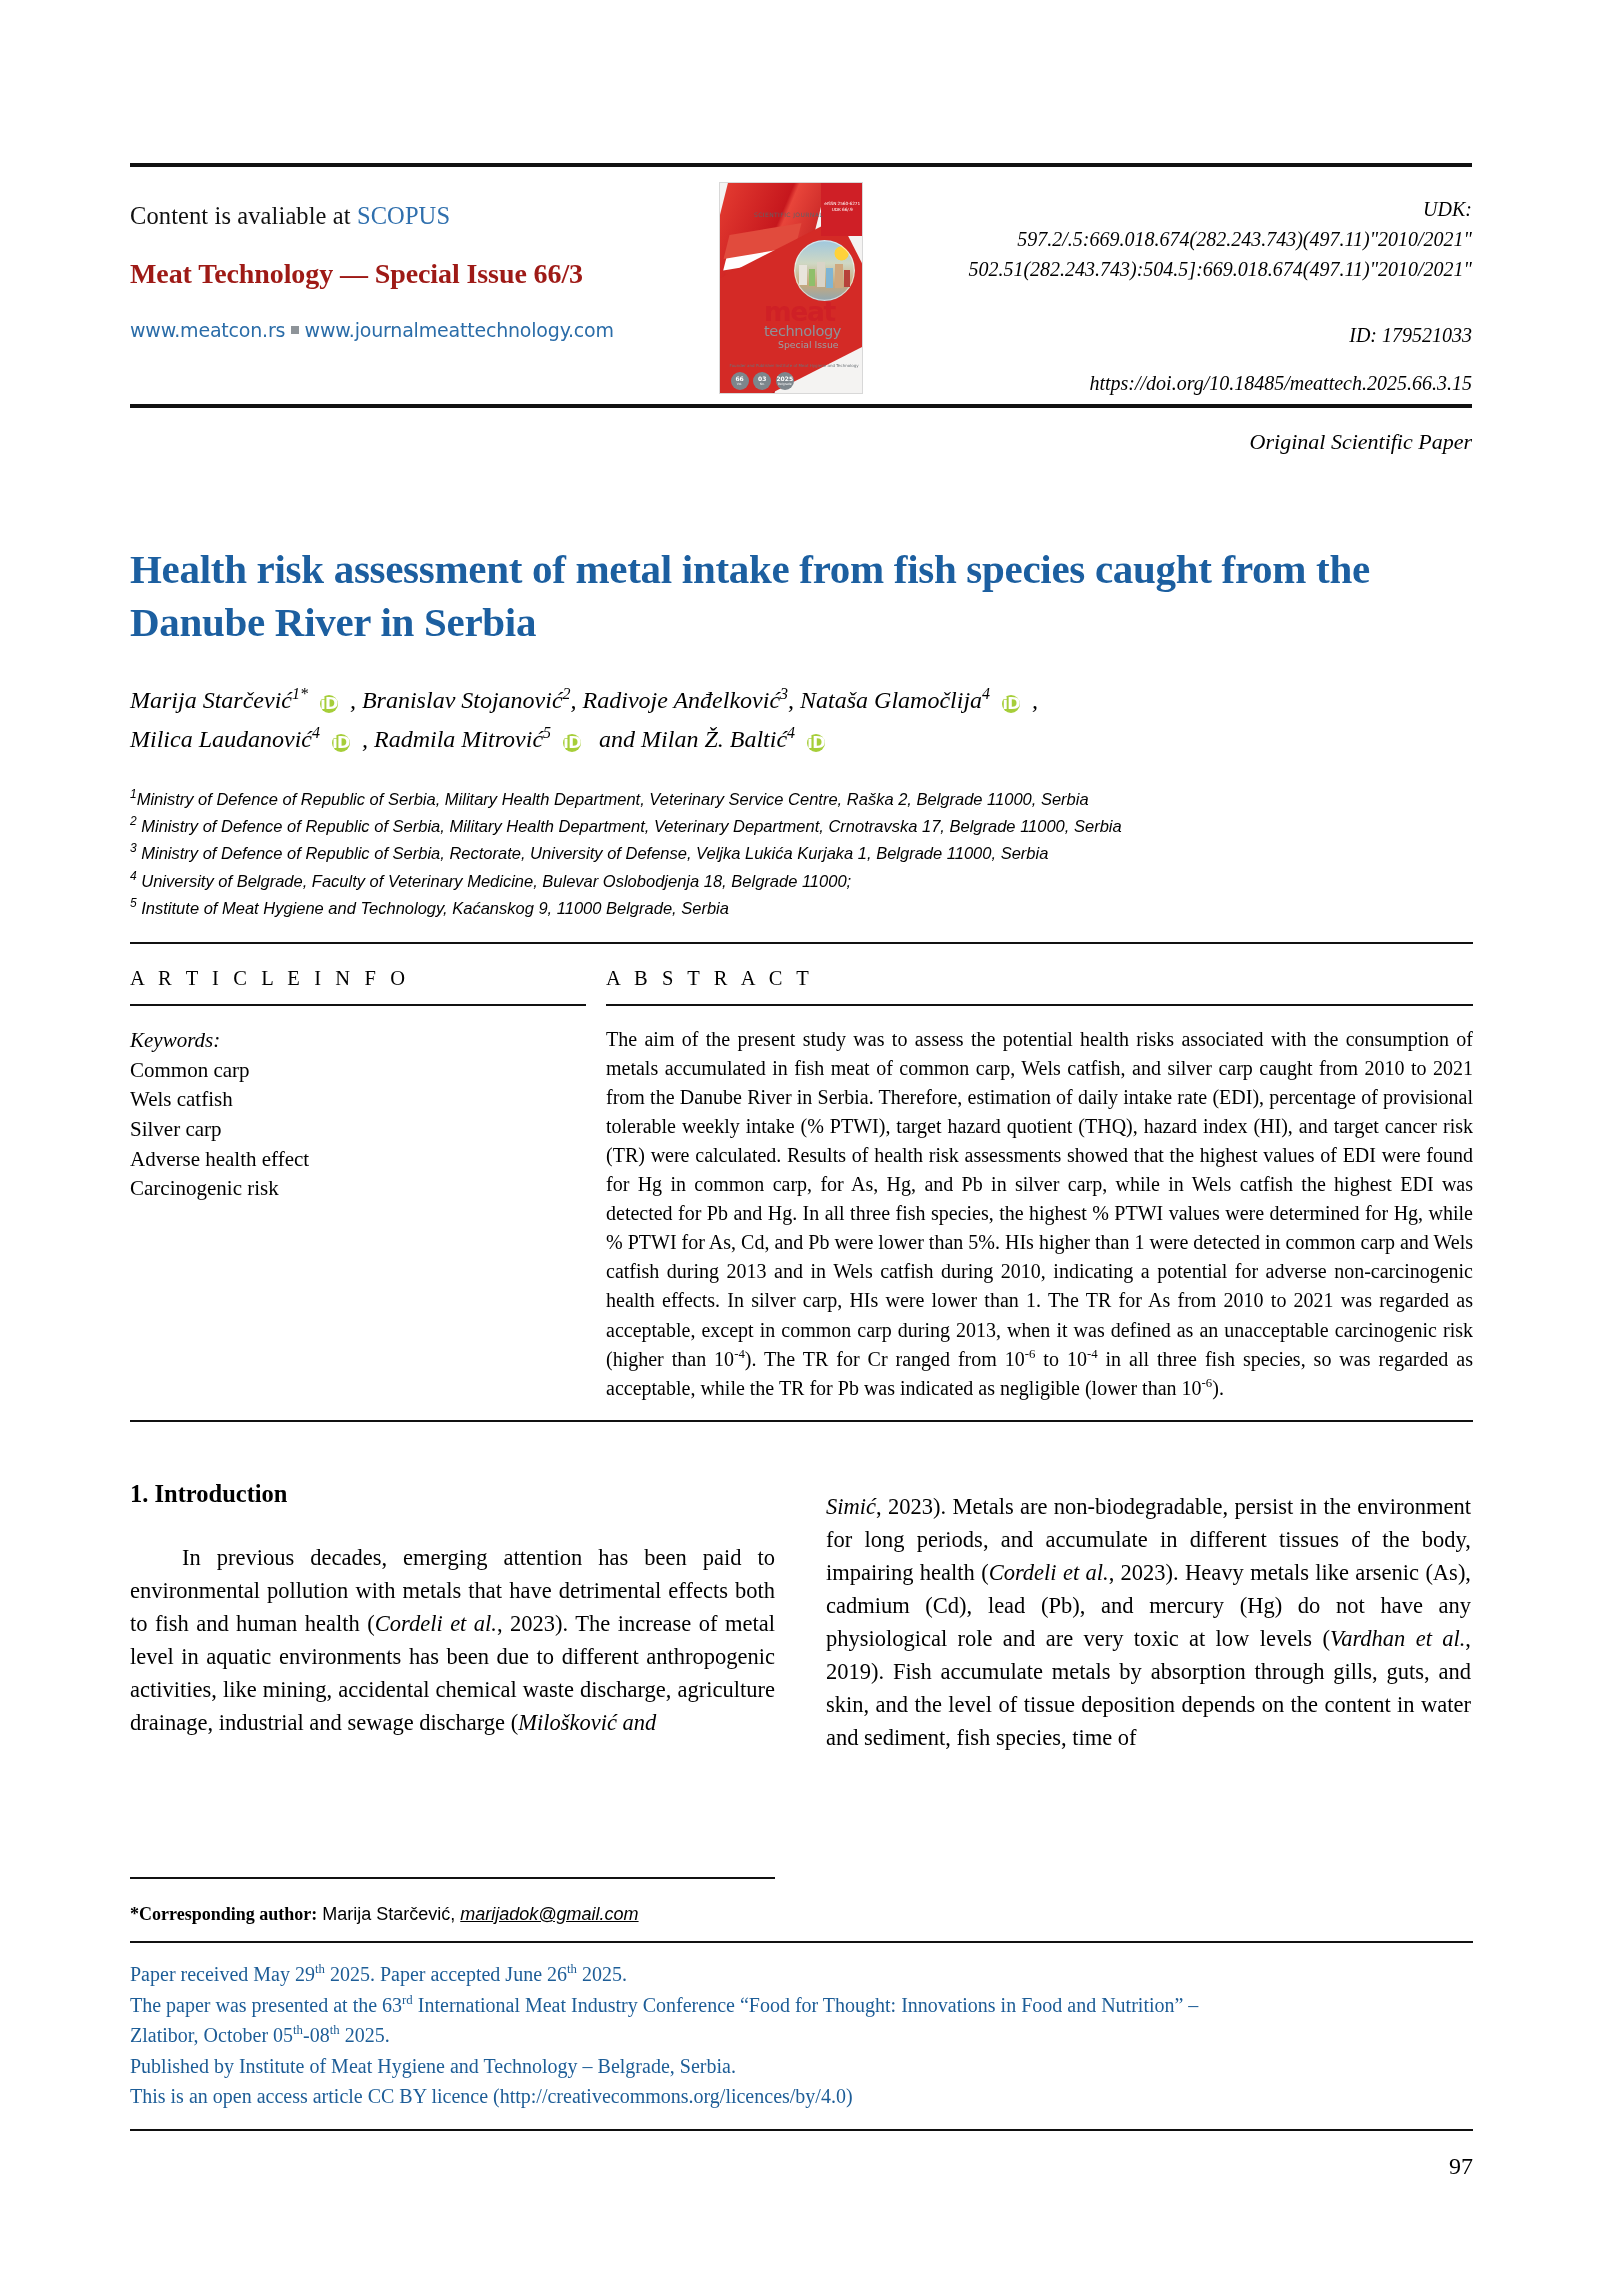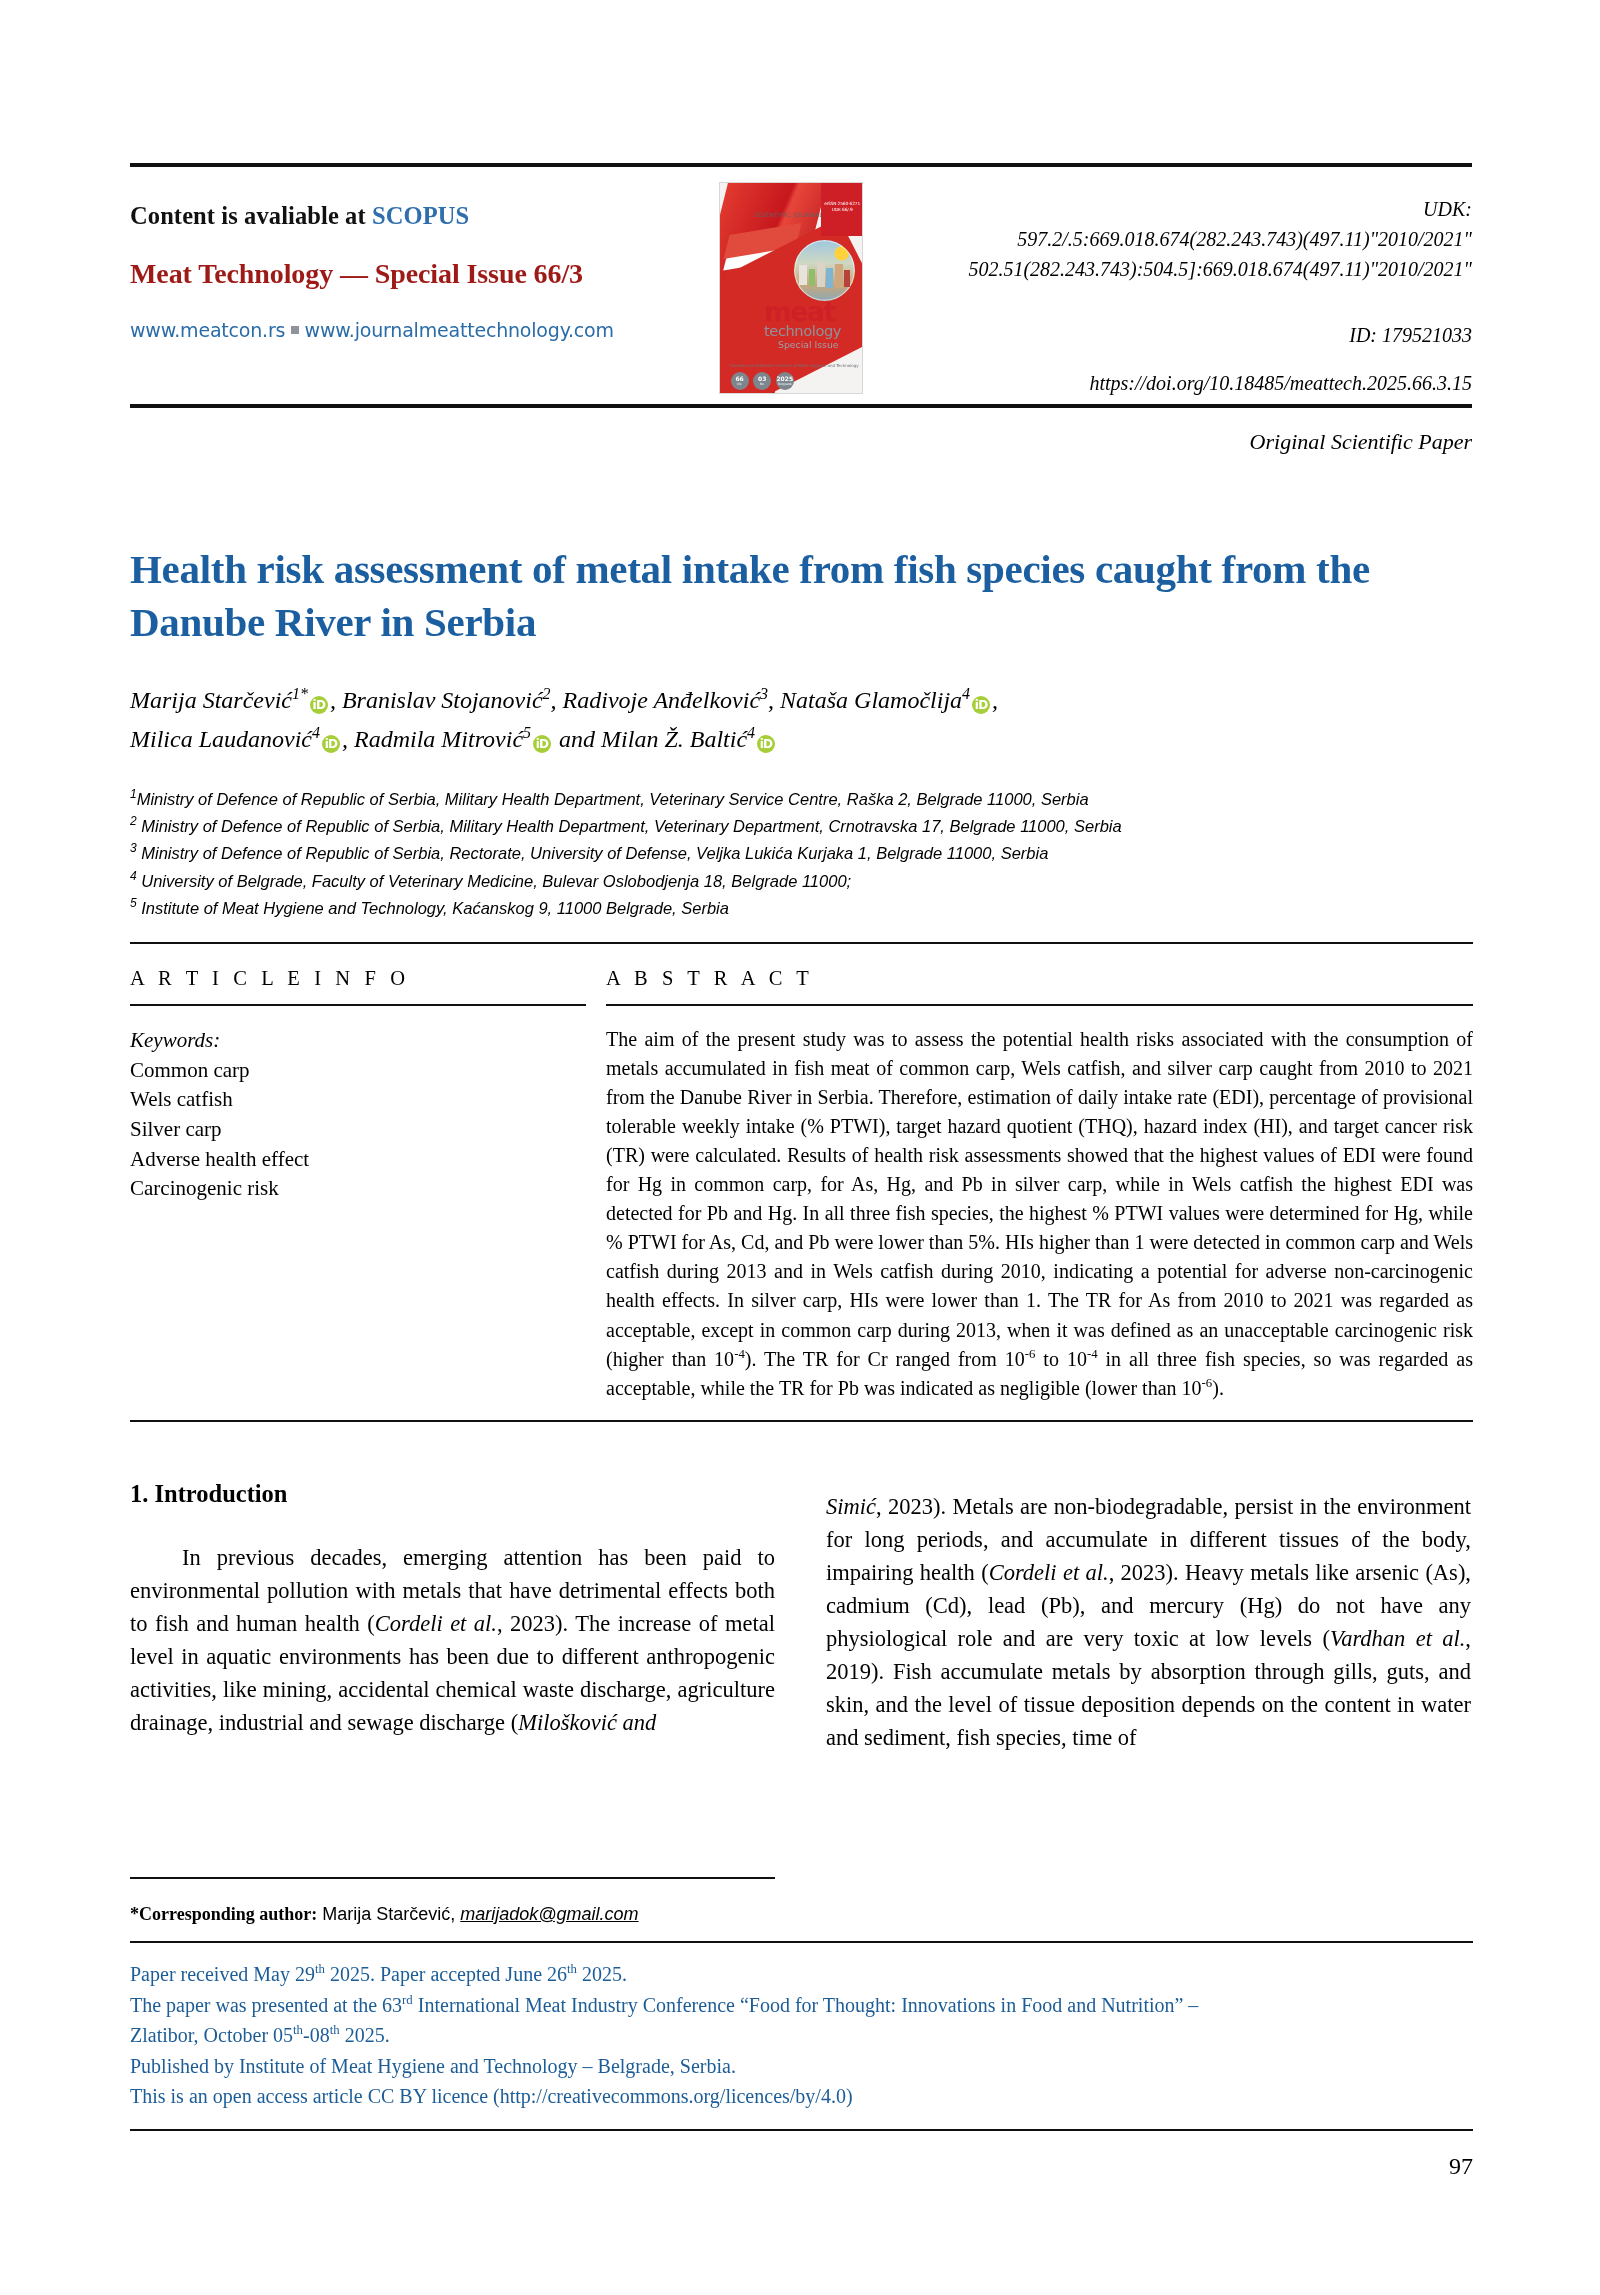--- a/index.html
+++ b/index.html
@@ -36,21 +36,20 @@
     align-items: flex-start;
     padding-top: 10.6px;
     min-height: 198px;
   }
   .mast-left { width: 529px; padding-top: 24px; }
   .scopus-line {
     font-size: 24.5px;
     letter-spacing: 0.1px;
     color: #111;
     margin-bottom: 28px;
-    font-weight: bold;
   }
   .scopus-link { color: #2f6fad; }
   .journal-title {
     font-size: 28px;
     font-weight: bold;
     color: #9e1a16;
     letter-spacing: -0.1px;
     margin-bottom: 29px;
   }
   .web-line {
@@ -215,26 +214,26 @@
   }
   .sup { font-size: 16px; vertical-align: super; font-style: italic; }
   .orcid {
     display: inline-block;
     width: 18px; height: 18px;
     border-radius: 50%;
     background: #a6ce39;
     color: #fff;
     font-family: "DejaVu Sans", sans-serif;
     font-style: normal;
-    font-size: 12px;
+    font-size: 16px;
     font-weight: bold;
     line-height: 18px;
     text-align: center;
     vertical-align: -1.3px;
-    margin: 0 2px;
+    margin: 0 12px;
     letter-spacing: -0.7px;
   }
 
   
   #affiliations {
     position: absolute;
     left: 130px; top: 785px;
     width: 1343px;
     font-family: "Liberation Sans", sans-serif;
     font-style: italic;

